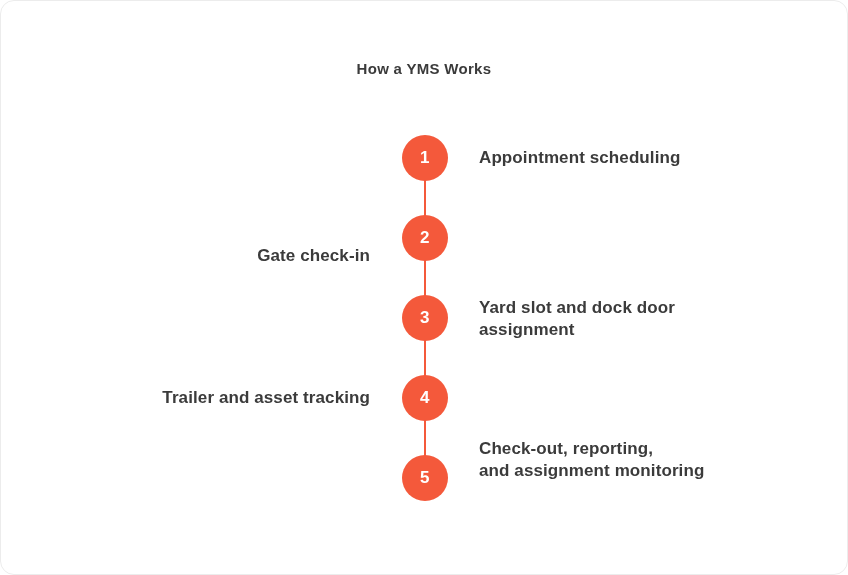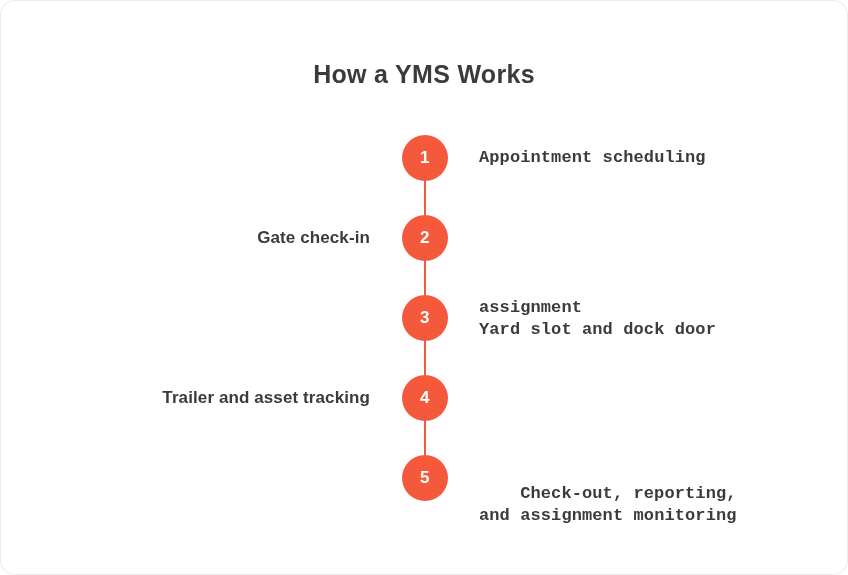--- a/index.html
+++ b/index.html
@@ -16,21 +16,21 @@
     border-radius: 14px;
     background: #ffffff;
     overflow: hidden;
   }
   .page-title {
     position: absolute;
     top: 59px;
     left: 0;
     width: 100%;
     text-align: center;
-    font-size: 25px;
+    font-size: 15px;
     font-weight: 700;
     color: #3b3b3b;
     letter-spacing: 0.3px;
     margin: 0;
   }
   .timeline {
     position: absolute;
     inset: 0;
   }
   .vline {
@@ -60,57 +60,57 @@
   .step-label {
     position: absolute;
     transform: translateY(-50%);
     font-size: 17px;
     font-weight: 700;
     line-height: 21.5px;
     color: #3b3b3b;
     letter-spacing: 0.1px;
     white-space: nowrap;
   }
-  .step-label.right { left: 478px; text-align: left; font-family: Liberation Mono, monospace; }
+  .step-label.right { left: 478px; text-align: left; }
   .step-label.left  { right: 477px; text-align: right; }
 </style>
 </head>
 <body>
 
 <div class="card">
   <h1 class="page-title">How a YMS Works</h1>
   <div class="timeline">
     <div class="vline"></div>
 
   <div class="circle" style="left: 401px; top: 134px;">
         <span class="num">1</span>
       </div>
       <div class="step-label right" style="top: 157px;">
         <div>Appointment scheduling</div>
       </div>
       <div class="circle" style="left: 401px; top: 214px;">
         <span class="num">2</span>
       </div>
-      <div class="step-label left" style="top: 237px;">
+      <div class="step-label left" style="top: 255px;">
         <div>Gate check-in</div>
       </div>
       <div class="circle" style="left: 401px; top: 294px;">
         <span class="num">3</span>
       </div>
       <div class="step-label right" style="top: 317px;">
+        <div>Yard slot and dock door</div>
         <div>assignment</div>
-        <div>Yard slot and dock door</div>
       </div>
       <div class="circle" style="left: 401px; top: 374px;">
         <span class="num">4</span>
       </div>
       <div class="step-label left" style="top: 397px; margin-left: 43px;">
         <div>Trailer and asset tracking</div>
       </div>
       <div class="circle" style="left: 401px; top: 454px;">
         <span class="num">5</span>
       </div>
-      <div class="step-label right" style="top: 503px; text-align: right;">
+      <div class="step-label right" style="top: 458px;">
         <div>Check-out, reporting,</div>
         <div>and assignment monitoring</div>
       </div>
     </div>
 </div>
 
 </body></html>

